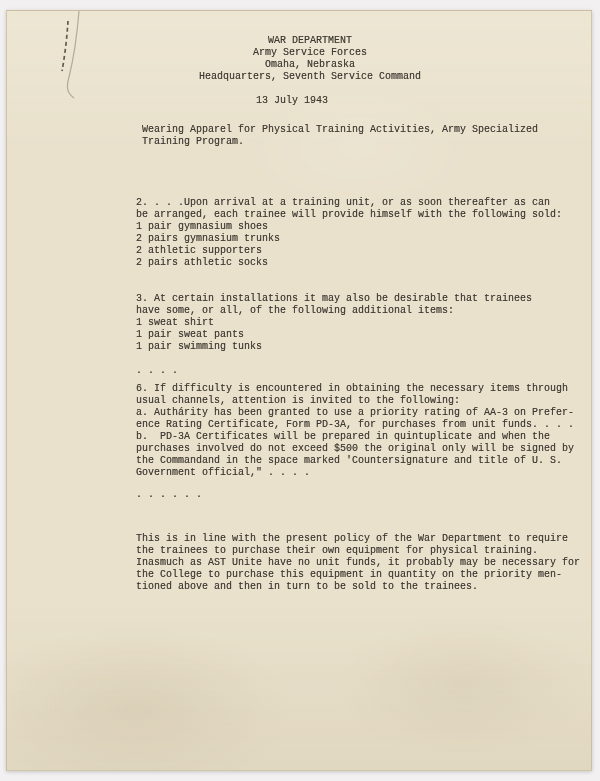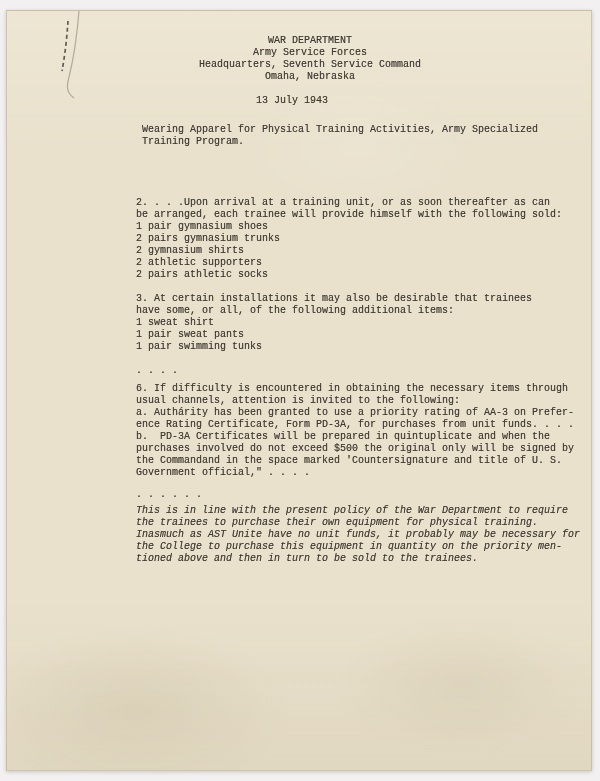--- a/index.html
+++ b/index.html
@@ -49,46 +49,46 @@
     padding-left:26px;
   }
   .date-line{left:249px;top:84px;font-family:Liberation Mono, monospace;}
   .subject{top:113px;margin-left:6px;}
   .para-1{top:149px;}
   .para-2{top:186px;}
   .para-3{top:282px;}
   .dots-1{top:354px;}
   .para-6{top:372px;}
   .dots-2{top:478px;}
-  .closing{top:494px;font-style:italic;}
+  .closing{top:522px;}
   .pencil-mark{
     position:absolute;
     left:44px;top:0;
     width:36px;height:96px;
   }
 </style>
 </head>
 <body>
 
 <div class="page">
   <div class="paper">
 
     <svg class="pencil-mark" viewBox="0 0 36 96">
       <path d="M 28 0 C 26 25 22 50 18 66 C 15 76 16 82 23 87" fill="none" stroke="#6b6355" stroke-width="1.2" opacity="0.45"></path>
       <path d="M 17 10 C 16 26 14 44 11 60" fill="none" stroke="#3f3933" stroke-width="1.7" stroke-dasharray="4 3" opacity="0.8"></path>
     </svg>
 
-    <div class="block letterhead"><div>WAR DEPARTMENT</div><div>Army Service Forces</div><div>Headquarters, Seventh Service Command</div><div>Omaha, Nebraska</div></div>
+    <div class="block letterhead"><div>WAR DEPARTMENT</div><div>Army Service Forces</div><div>Omaha, Nebraska</div><div>Headquarters, Seventh Service Command</div></div>
 
     <div class="block date-line">13 July 1943</div>
 
     <div class="block subject"><div>Wearing Apparel for Physical Training Activities, Army Specialized</div><div>Training Program.</div></div>
 
 
-    <div class="block para-2"><div>2. . . .Upon arrival at a training unit, or as soon thereafter as can</div><div>be arranged, each trainee will provide himself with the following sold:</div><div>1 pair gymnasium shoes</div><div>2 pairs gymnasium trunks</div><div>2 gymnasium shirts</div><div>2 athletic supporters</div><div>2 pairs athletic socks</div></div>
+    <div class="block para-2"><div>2. . . .Upon arrival at a training unit, or as soon thereafter as can</div><div>be arranged, each trainee will provide himself with the following sold:</div><div>1 pair gymnasium shoes</div><div>2 pairs gymnasium trunks</div><div>2 athletic supporters</div><div>2 pairs athletic socks</div></div>
 
     <div class="block para-3"><div>3. At certain installations it may also be desirable that trainees</div><div>have some, or all, of the following additional items:</div><div>1 sweat shirt</div><div>1 pair sweat pants</div><div>1 pair swimming tunks</div></div>
 
     <div class="block dots-1">. . . .</div>
 
     <div class="block para-6"><div>6. If difficulty is encountered in obtaining the necessary items through</div><div>usual channels, attention is invited to the following:</div><div>a. Authárity has been granted to use a priority rating of AA-3 on Prefer-</div><div>ence Rating Certificate, Form PD-3A, for purchases from unit funds. . . .</div><div>b.  PD-3A Certificates will be prepared in quintuplicate and when the</div><div>purchases involved do not exceed $500 the original only will be signed by</div><div>the Commandand in the space marked 'Countersignature and title of U. S.</div><div>Government official," . . . .</div></div>
 
     <div class="block dots-2">. . . . . .</div>
 
     <div class="block closing"><div>This is in line with the present policy of the War Department to require</div><div>the trainees to purchase their own equipment for physical training.</div><div>Inasmuch as AST Unite have no unit funds, it probably may be necessary for</div><div>the College to purchase this equipment in quantity on the priority men-</div><div>tioned above and then in turn to be sold to the trainees.</div></div>

